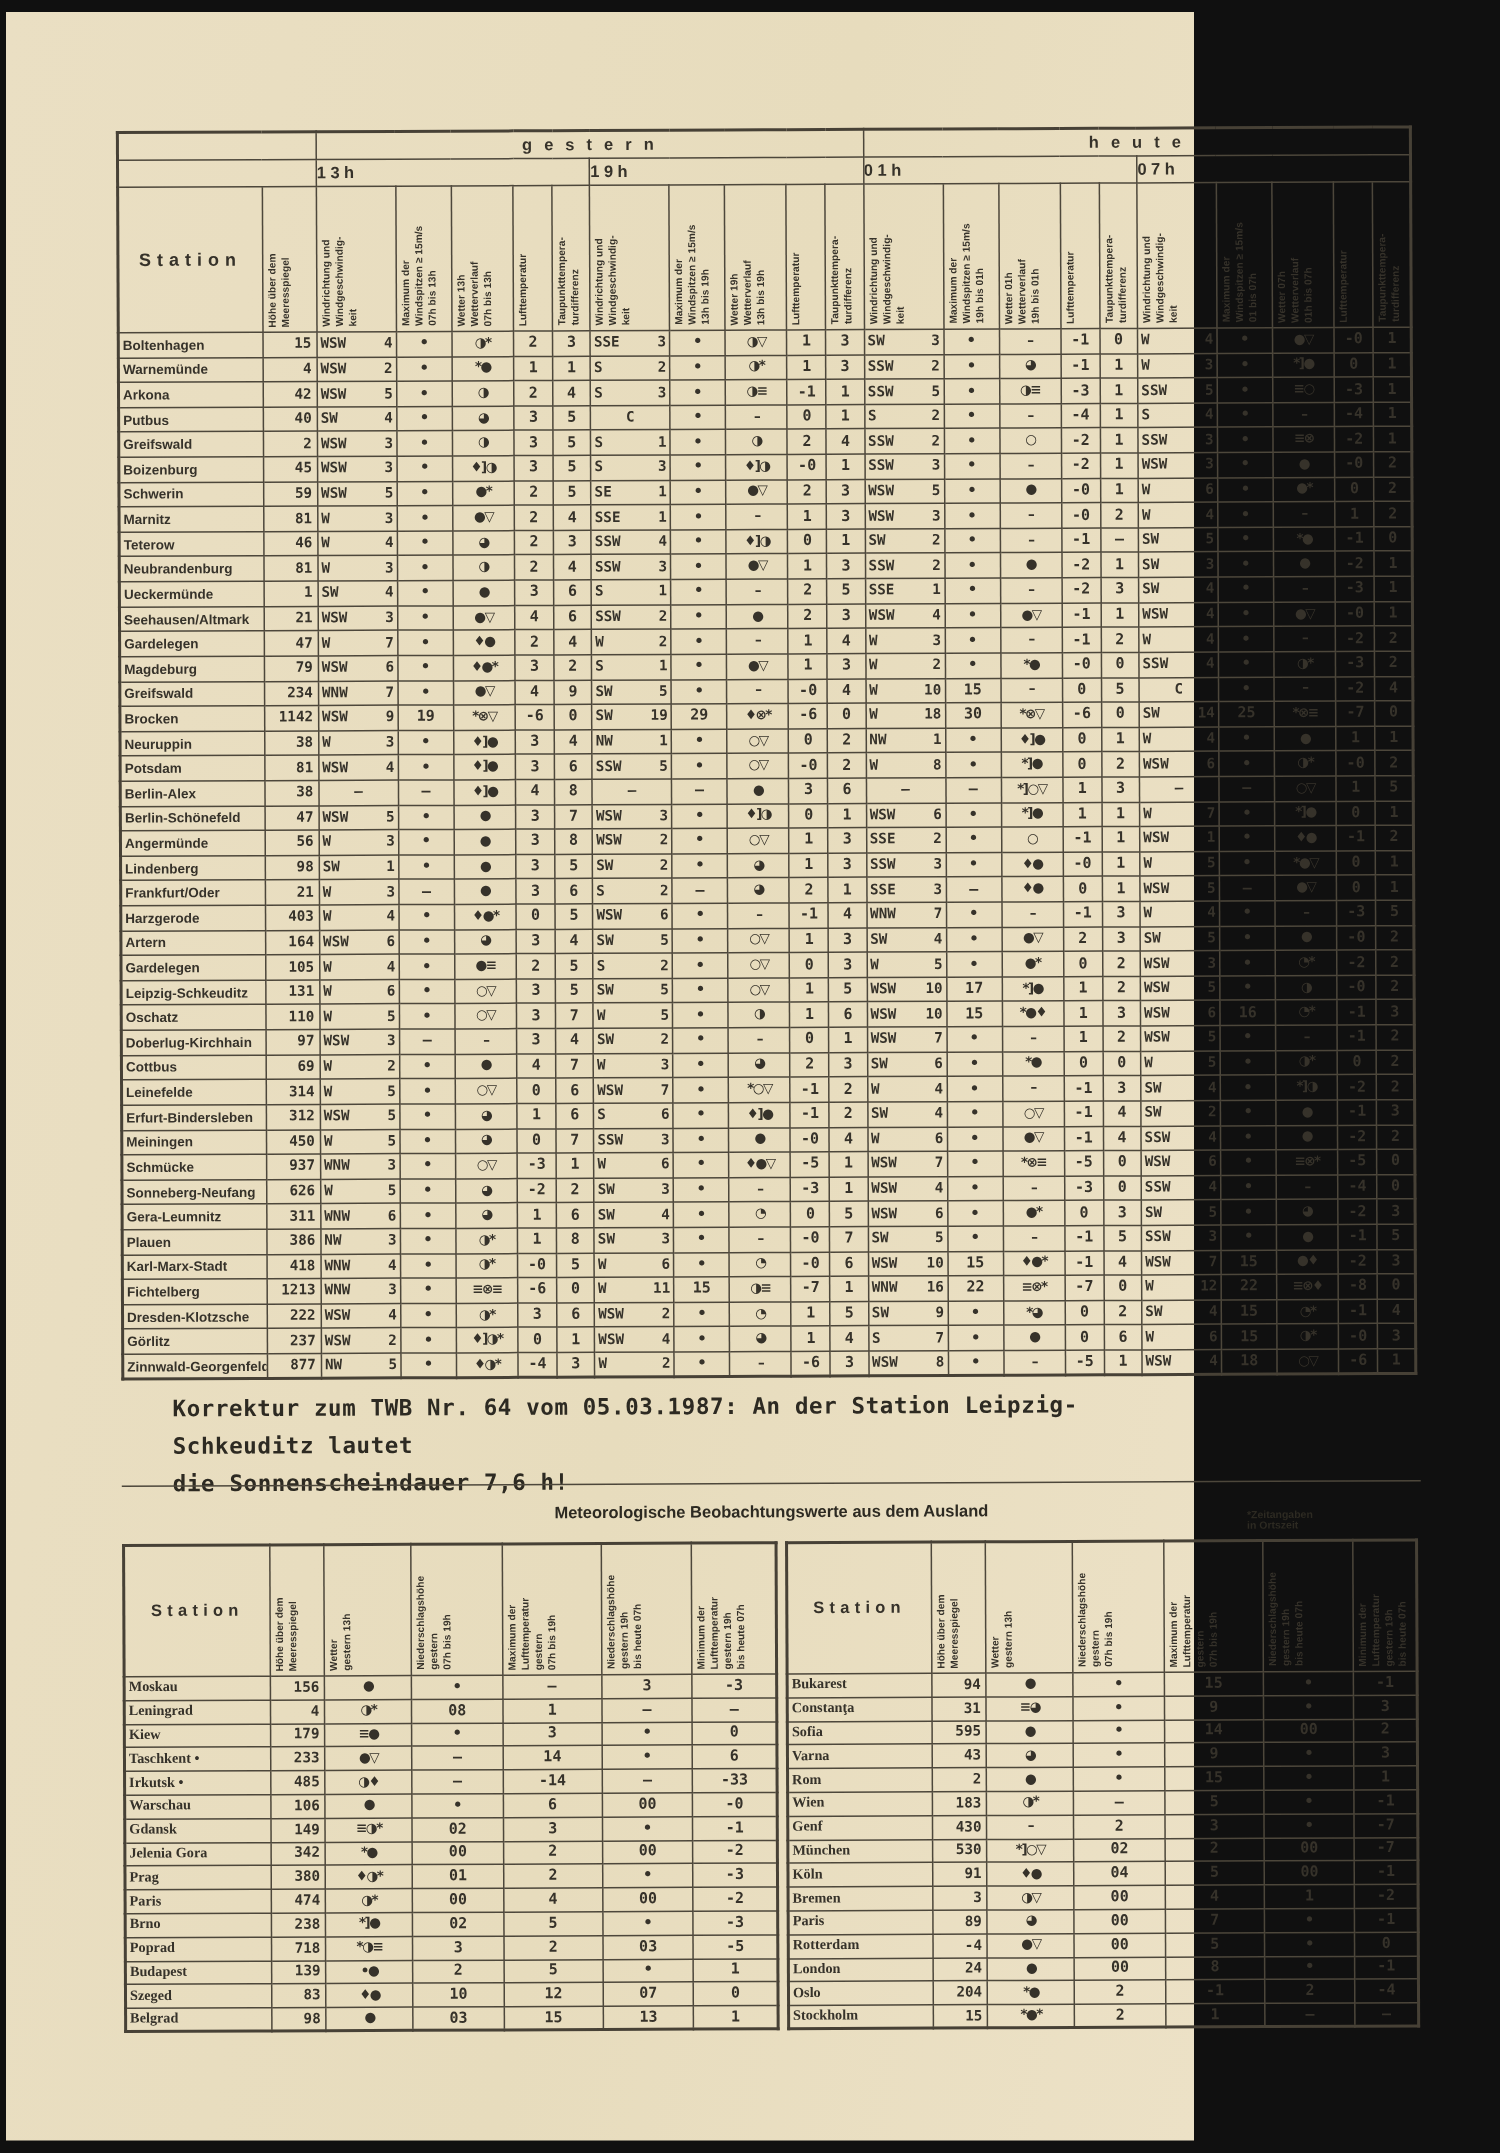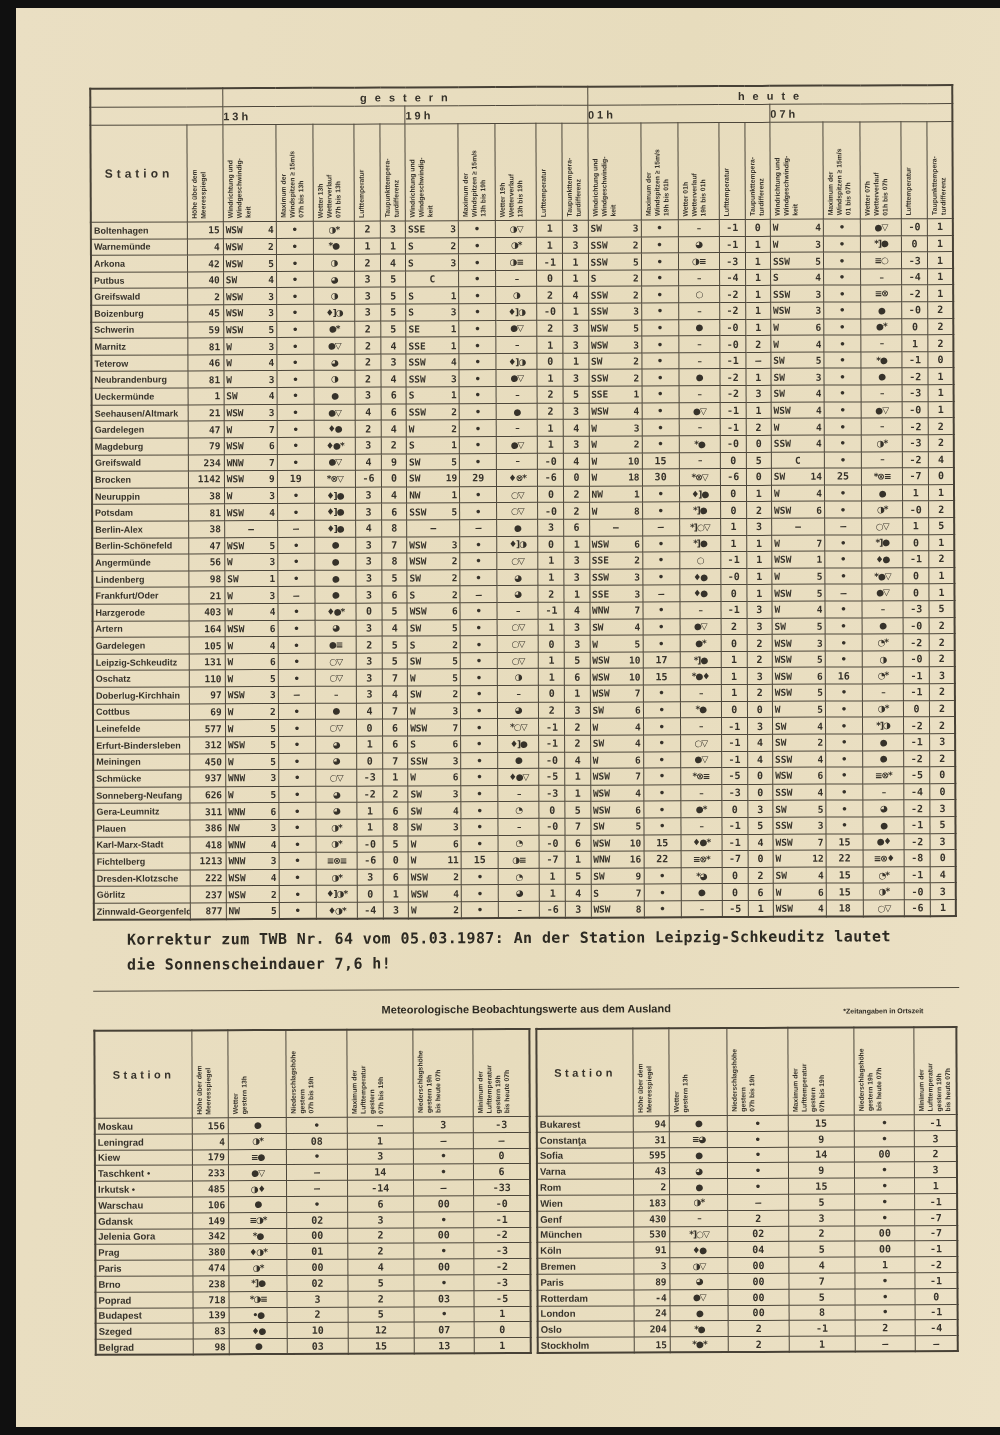--- a/index.html
+++ b/index.html
@@ -1,16 +1,16 @@
 <!DOCTYPE html>
 <html><head>
 <meta charset="utf-8">
 <style>
   html,body{margin:0;padding:0;background:#101010;width:1000px;height:1435px;overflow:hidden;}
-  .page{position:absolute;left:16px;top:8px;width:984px;height:1419px;
+  .page{position:absolute;left:4px;top:8px;width:792px;height:1419px;
         background:linear-gradient(100deg,#eadfc3 0%,#e7dcbd 55%,#ece1c6 100%);}
   .scan{position:absolute;inset:0;transform:rotate(-0.25deg);}
   table{border-collapse:collapse;table-layout:fixed;background:transparent;}
   td{border:1px solid #4d473b;padding:0;color:#36322a;overflow:hidden;white-space:nowrap;vertical-align:middle;}
   .tbl{border:2px solid #474136;}
   
   .day{font:bold 11px "Liberation Sans",sans-serif;text-align:center;letter-spacing:8px;height:17px;padding-left:6px;}
   .time{font:bold 11px "Liberation Sans",sans-serif;letter-spacing:3px;height:17px;}
   .blank{background:transparent;}
   .sth{font:bold 12px "Liberation Sans",sans-serif;text-align:center;letter-spacing:4px;}
@@ -34,21 +34,21 @@
         letter-spacing:.4px;color:#2d2a22;line-height:1.65;}
   .divider{position:absolute;left:76px;top:981px;width:866px;border-top:1.5px solid #4d473b;}
   .ftitle{position:absolute;left:76px;top:995px;width:866px;text-align:center;
           font:bold 11px "Liberation Sans",sans-serif;color:#2d2a22;}
   .fnote{position:absolute;left:826px;top:1001px;font:bold 7px "Liberation Sans",sans-serif;color:#2d2a22;}
   .ft{position:absolute;top:1020px;}
   #foreign-left{left:76px;width:437px;}
   #foreign-right{left:518px;width:422px;}
   .ft thead td{height:86px;}
   .ft tbody tr{height:15.8px;}
-  .ft .sn{font-size:9.5px;}
+  .ft .sn{font-size:9.5px;font-family:Liberation Serif, serif;}
   .ft .val{font-size:10px;}
   .ft .stationh{font:bold 11px "Liberation Sans",sans-serif;text-align:center;letter-spacing:3.5px;}
 </style>
 </head>
 <body>
 
 <div class="page">
  <div class="scan">
 
   <table id="main-table" class="tbl">
@@ -1243,21 +1243,21 @@
               <span class="wd">W</span>
               <span class="ws">5</span>
             </td>
             <td class="val">•</td>
             <td class="sym">◑*</td>
             <td class="val">0</td>
             <td class="val">2</td>
           </tr>
           <tr>
             <td class="sn">Leinefelde</td>
-            <td class="alt">577</td>
+            <td class="alt">314</td>
             <td class="wind">
               <span class="wd">W</span>
               <span class="ws">5</span>
             </td>
             <td class="val">•</td>
             <td class="sym">○▽</td>
             <td class="val">0</td>
             <td class="val">6</td>
             <td class="wind">
               <span class="wd">WSW</span>

